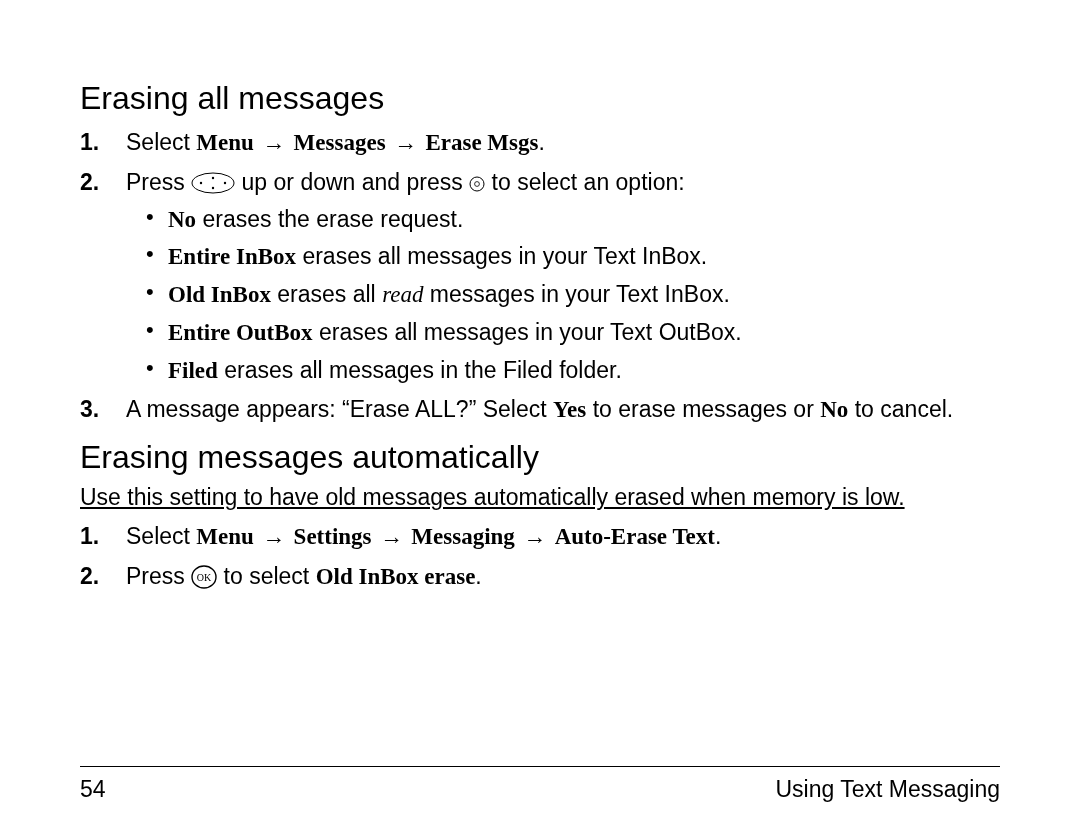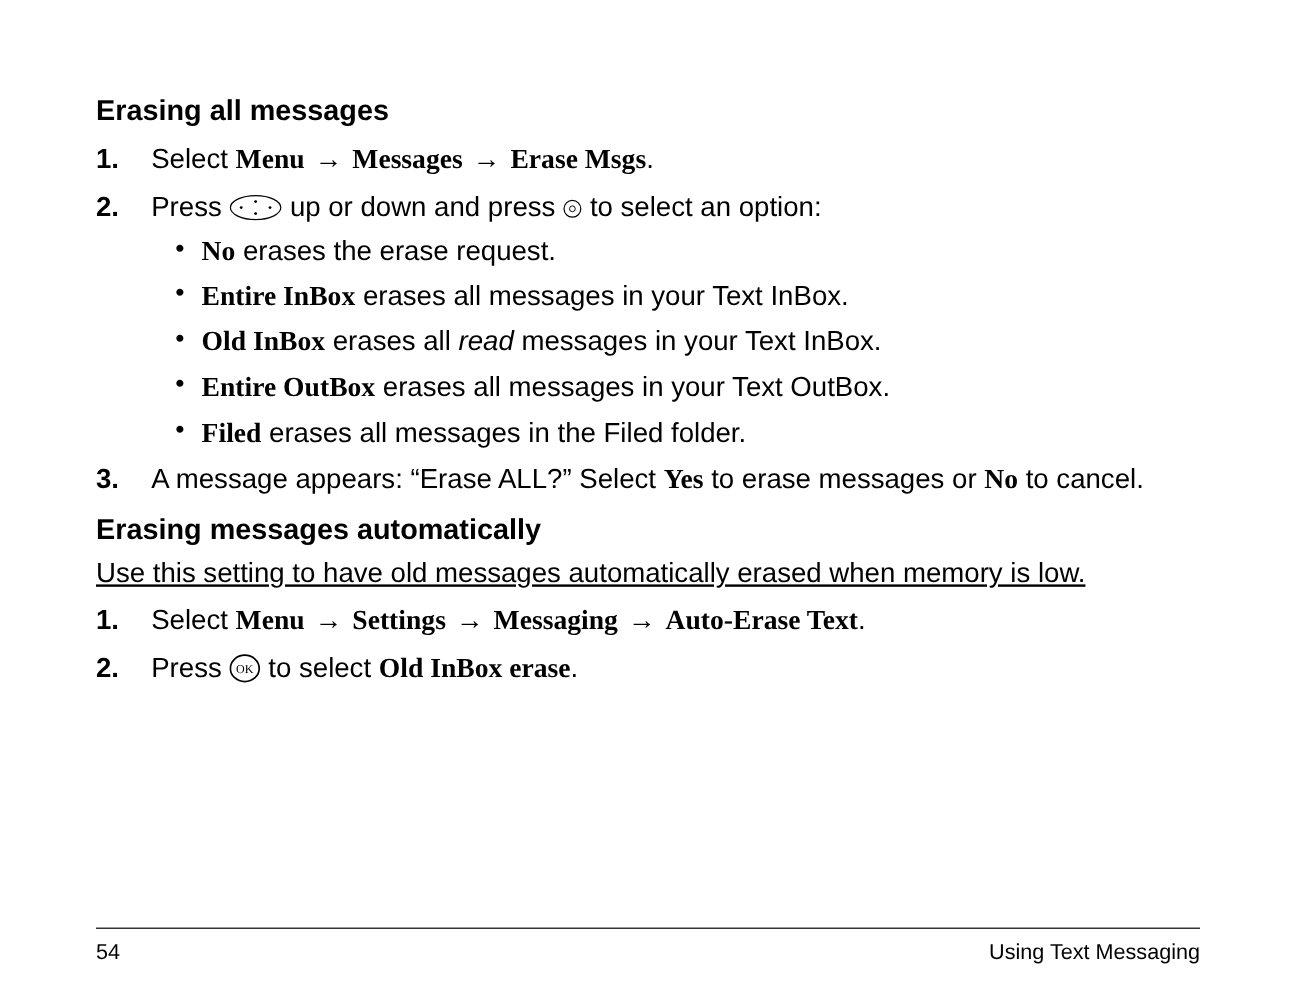--- a/index.html
+++ b/index.html
@@ -14,23 +14,23 @@
   .page {
     box-sizing: border-box;
     width: 1080px;
     height: 834px;
     padding: 70px 80px 0 80px;
     position: relative;
     font-size: 23px;
     line-height: 1.25;
   }
   .h {
-    font-weight: 700;
+    font-weight: 400;
     margin: 8px 0 6px 0;
-    font-size: 24px;
+    font-size: 32px;
   }
   .h2 {
     margin-top: 12px;
   }
   ol.steps {
     margin: 2px 0 0 0;
     padding: 0;
     list-style: none;
     counter-reset: step;
   }
@@ -63,21 +63,21 @@
   }
   ul.opts > li::before {
     content: "•";
     position: absolute;
     left: 0;
     top: 0;
     font-size: 22px;
     line-height: 1.1;
   }
   b { font-weight: 700; font-family: Liberation Serif, serif; }
-  em.ital { font-style: italic; font-weight: 400; }
+  em.ital { font-style: italic; font-weight: 400; font-family: Liberation Serif, serif; }
   
   .arr {
     display: inline-block;
     padding: 0 2px;
   }
   
   .icon {
     display: inline-block;
     vertical-align: -4px;
   }
@@ -103,21 +103,21 @@
     bottom: 30px;
   }
   .rule {
     border: 0;
     border-top: 1px solid #000;
     margin: 0 0 8px 0;
   }
   .footline {
     display: flex;
     justify-content: space-between;
-    font-size: 18px;
+    font-size: 23px;
   }
 </style>
 </head>
 <body>
 
 <div class="page">
 
   <div class="h">Erasing all messages</div>
 
   <ol class="steps">

